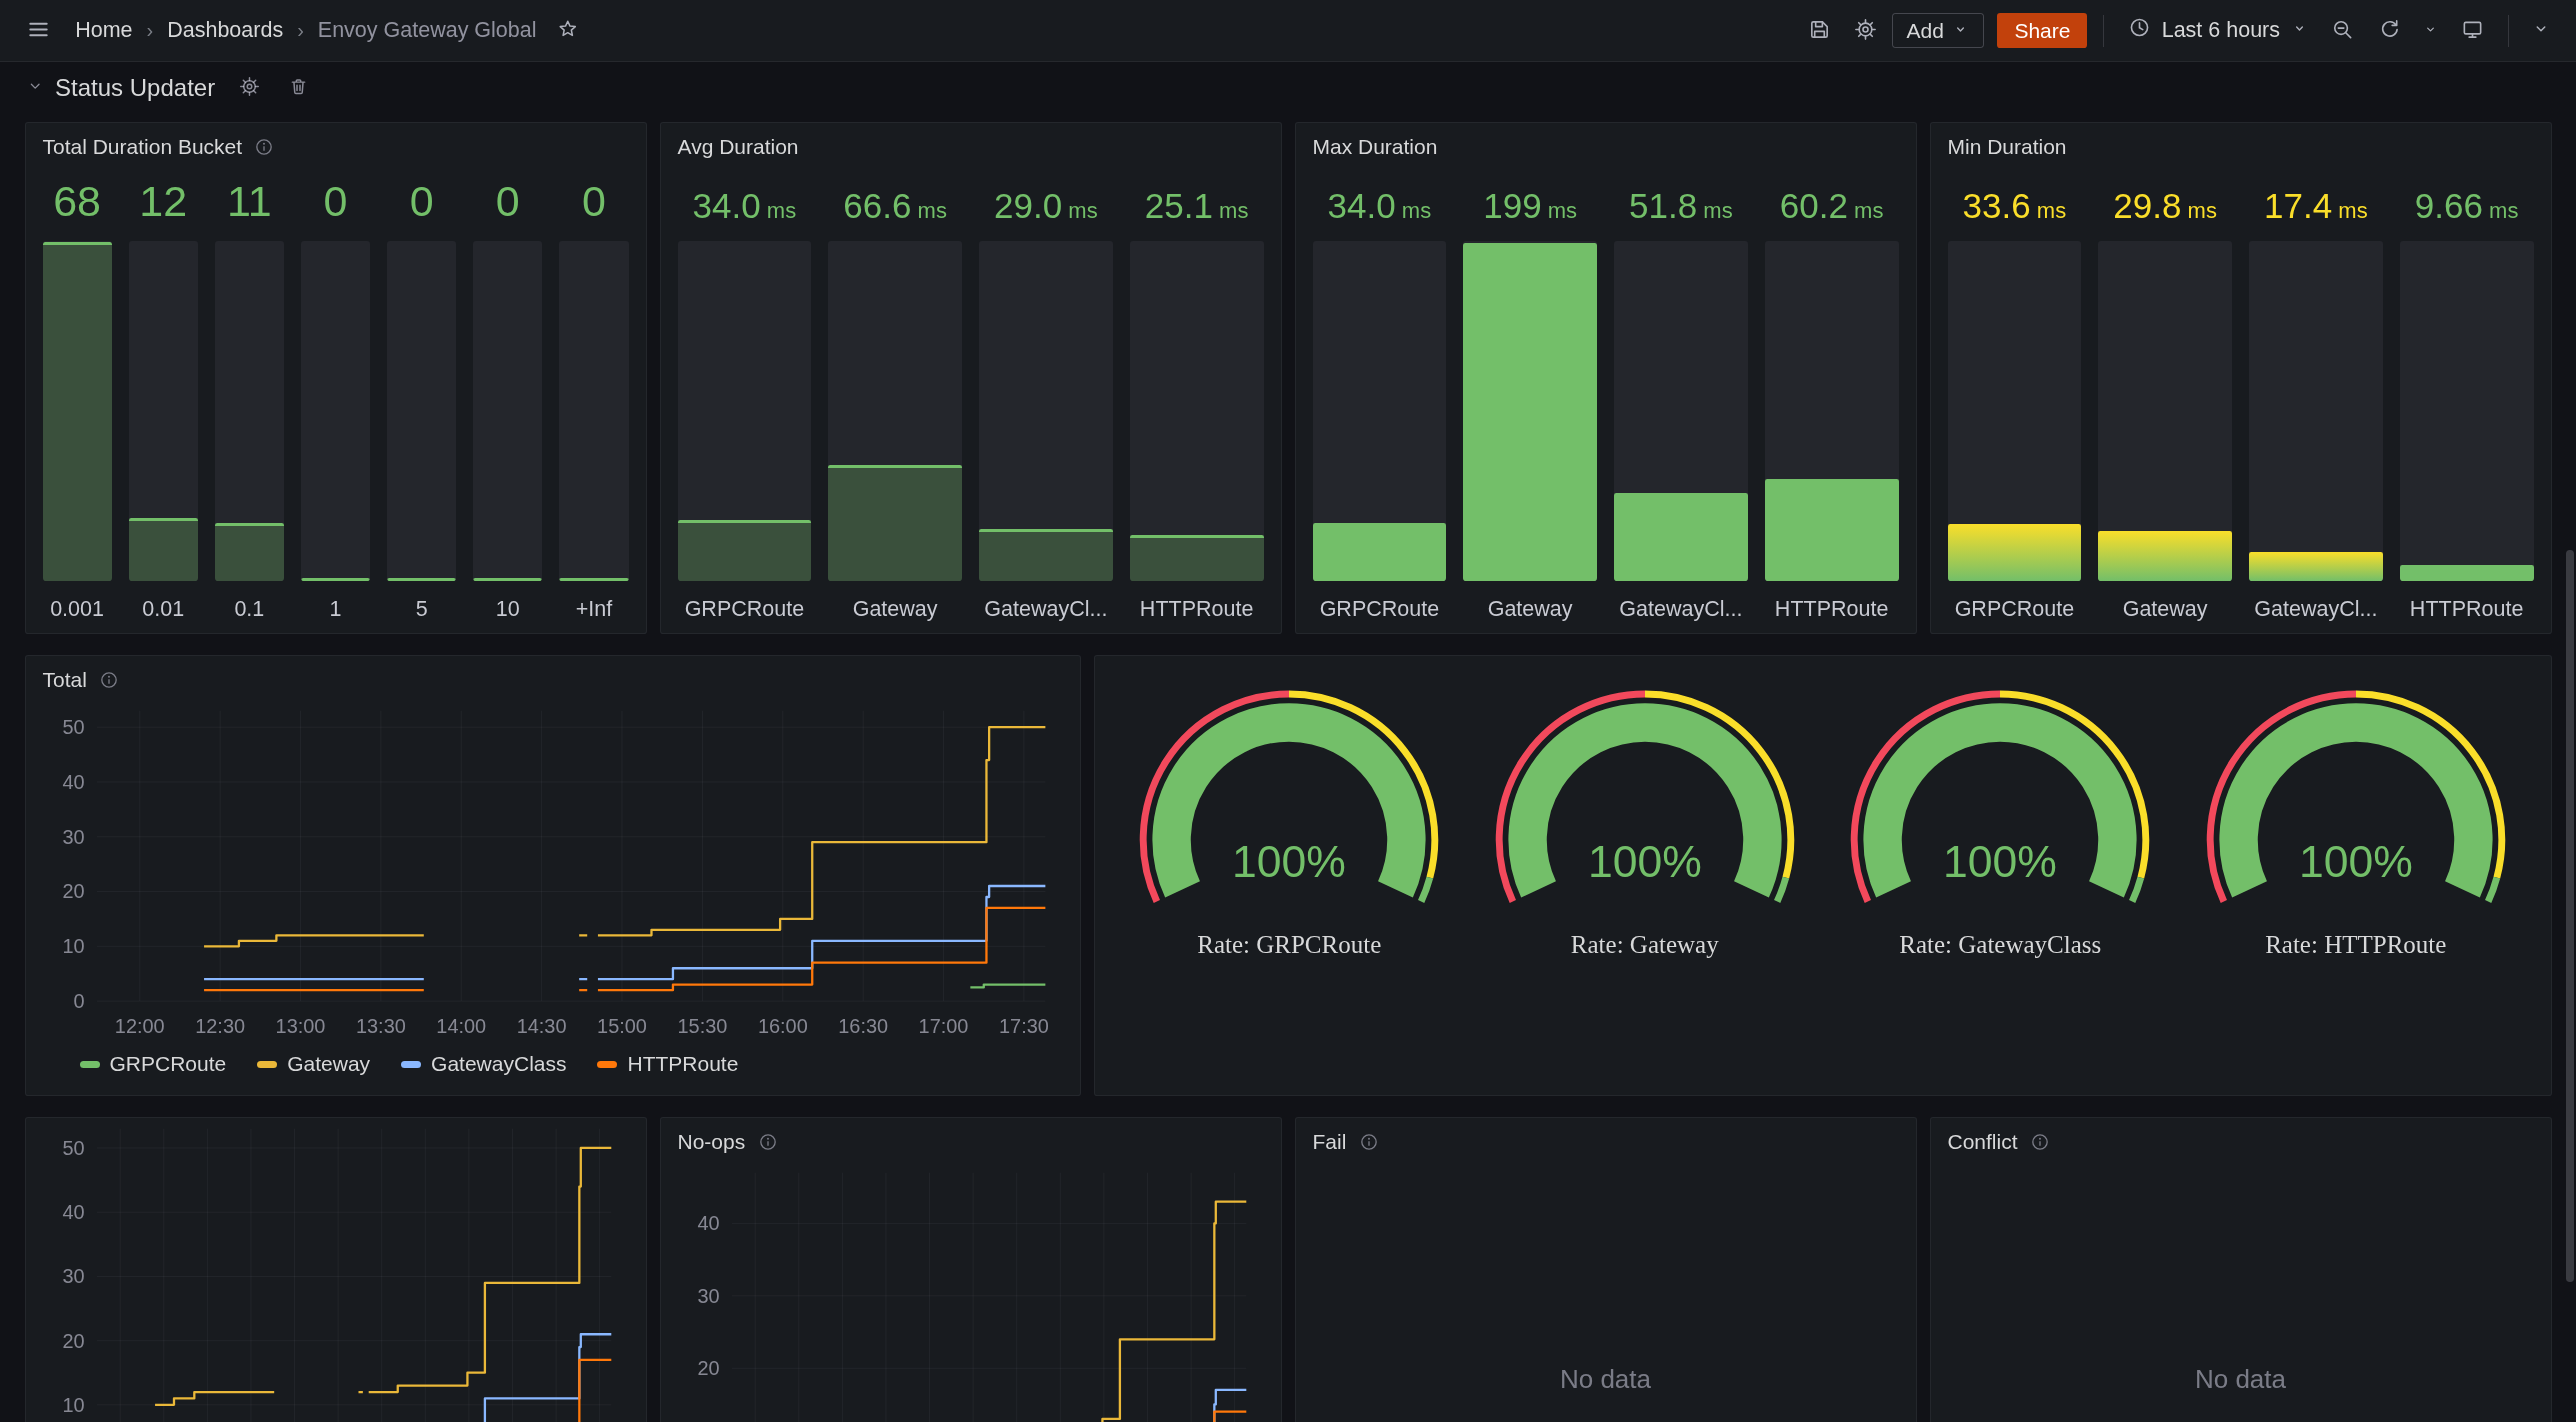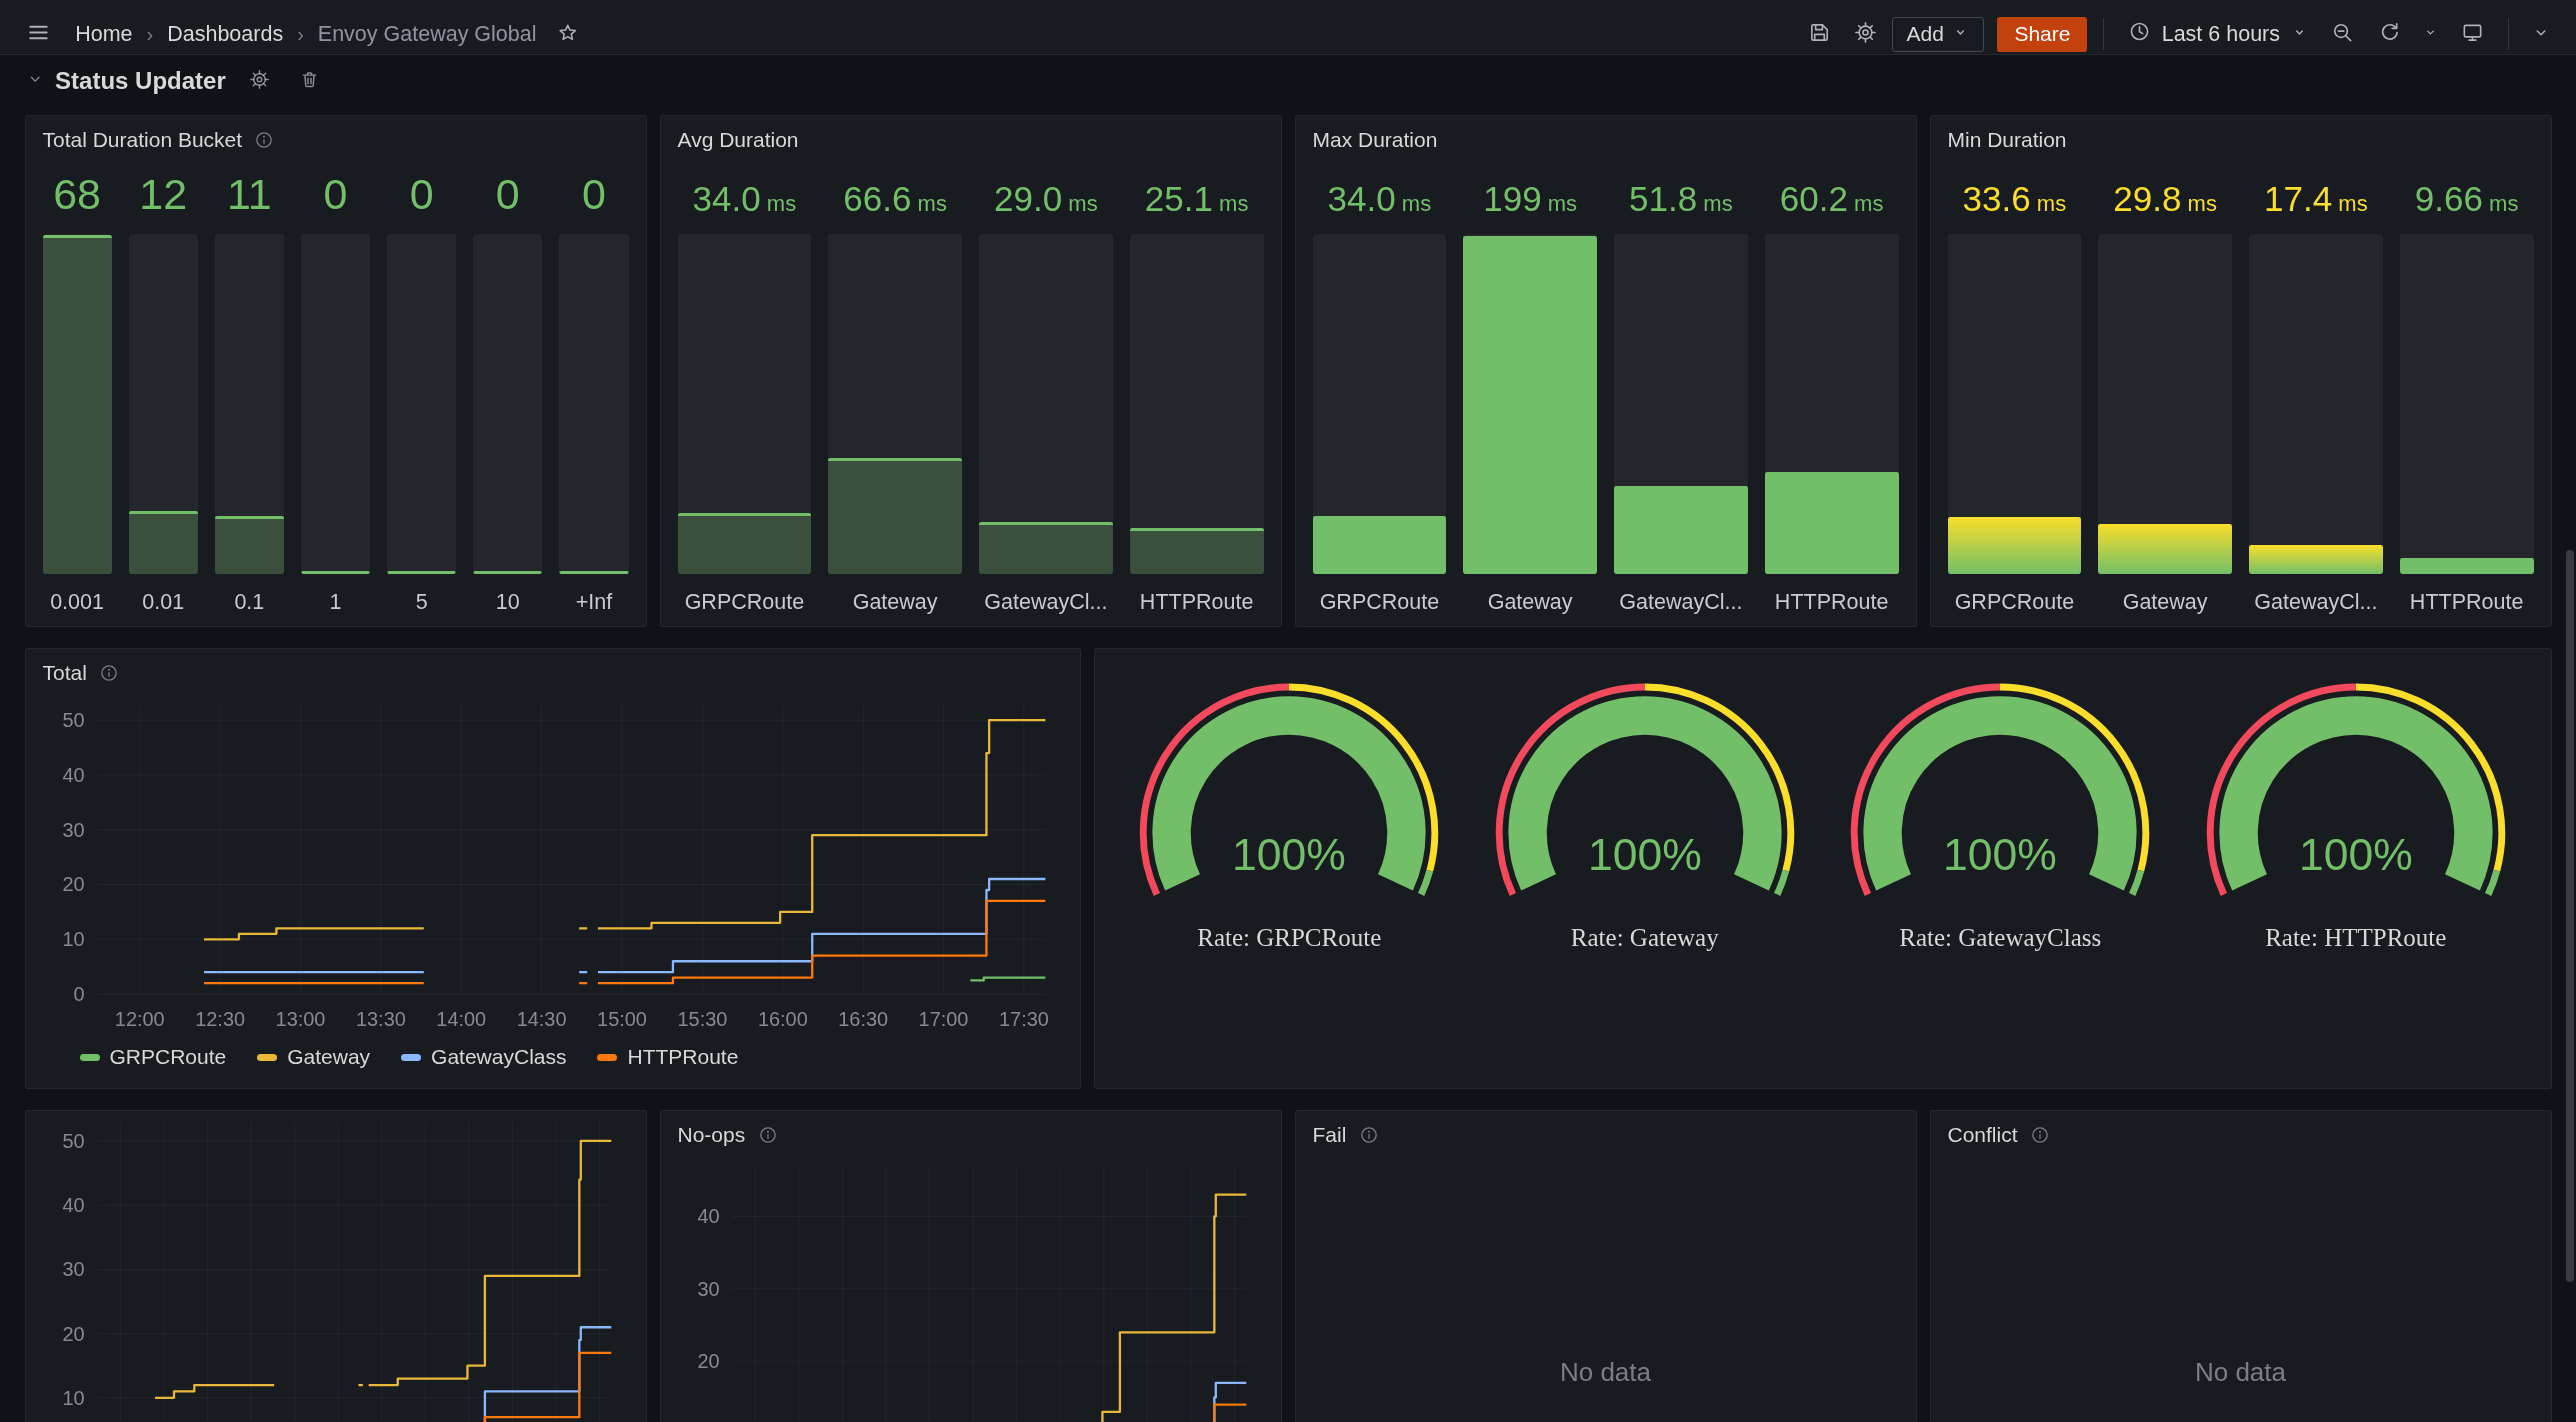--- a/index.html
+++ b/index.html
@@ -1,22 +1,22 @@
 <!DOCTYPE html>
 <html style="font-size:12.3px"><head>
 <meta charset="utf-8">
 <style>
   * { margin:0; padding:0; box-sizing:border-box; }
   html,body { width:2576px; height:1423px; overflow:hidden; background:#111217;
     font-family:"Liberation Sans","DejaVu Sans",sans-serif; color:#ccccdc; position:relative; }
   svg { font-family:"Liberation Sans","DejaVu Sans",sans-serif; }
 
   
-  .topbar { height:55px; background:#181b1f; border-bottom:0.8px solid #26282d;
-    display:flex; align-items:flex-end; justify-content:space-between; padding:0 18.4px; }
+  .topbar { height:62px; background:#181b1f; border-bottom:0.8px solid #26282d;
+    display:flex; align-items:center; justify-content:space-between; padding:0 18.4px; }
   .tb-group { display:flex; align-items:center; gap:6.1px; }
   .icon-btn { width:40px; height:40px; display:flex; align-items:center; justify-content:center;
     border-radius:4.6px; cursor:pointer; background:none; border:none; }
   .icon-btn svg { stroke:#aeb1bb; fill:none; stroke-width:1.7; stroke-linecap:round; stroke-linejoin:round; }
   .crumbs { display:flex; align-items:center; gap:14px; margin-left:10.7px; font-size:21.5px; }
   .crumb { color:#d8d9da; text-decoration:none; cursor:pointer; }
   .crumb-sep { color:#7b7f87; font-size:20px; }
   .crumb-current { color:rgba(204,204,220,.68); }
   .btn-add { height:35px; display:flex; align-items:center; gap:7.7px; padding:0 14px;
     border:0.8px solid rgba(204,204,220,.25); border-radius:3.1px; background:none;
@@ -25,21 +25,21 @@
   .btn-share { height:35px; display:flex; align-items:center; padding:0 17px; margin-left:7.7px;
     background:#c2410c; border:none; border-radius:3.1px; color:#fff; font-size:21px; font-weight:500; cursor:pointer; }
   .tb-divider { width:0.8px; height:32px; background:rgba(204,204,220,.16); margin:0 9.2px; }
   .btn-time { height:37px; display:flex; align-items:center; gap:10.7px; padding:0 9.2px;
     background:none; border:none; color:#d8d9da; font-size:21.5px; cursor:pointer; }
   .btn-time svg.clock { stroke:#aeb1bb; fill:none; stroke-width:1.7; stroke-linecap:round; }
 
   
   .row-header { height:43px; margin-top:4.6px; display:flex; align-items:center; gap:18.4px; padding:0 26px; }
   .row-title-wrap { display:flex; align-items:center; gap:10.7px; cursor:pointer; }
-  .row-title { font-size:24px; font-weight:700; color:#d8d9da; }
+  .row-title { font-size:24px; font-weight:400; color:#d8d9da; }
   .row-header svg { stroke:rgba(204,204,220,.65); fill:none; stroke-width:1.7; stroke-linecap:round; stroke-linejoin:round; }
 
   
   .dash { padding:12.3px 24.5px 0; display:flex; flex-direction:column; gap:21px; }
   .grid4 { display:grid; grid-template-columns:repeat(4,1fr); gap:13px; }
   .row1 { height:512px; }
   .row2 { display:grid; grid-template-columns:1056px 1fr; gap:13px; height:441px; }
   .row3 { height:491px; }
 
   .panel { background:#181b1f; border:0.8px solid rgba(204,204,220,.07); border-radius:3.1px;

